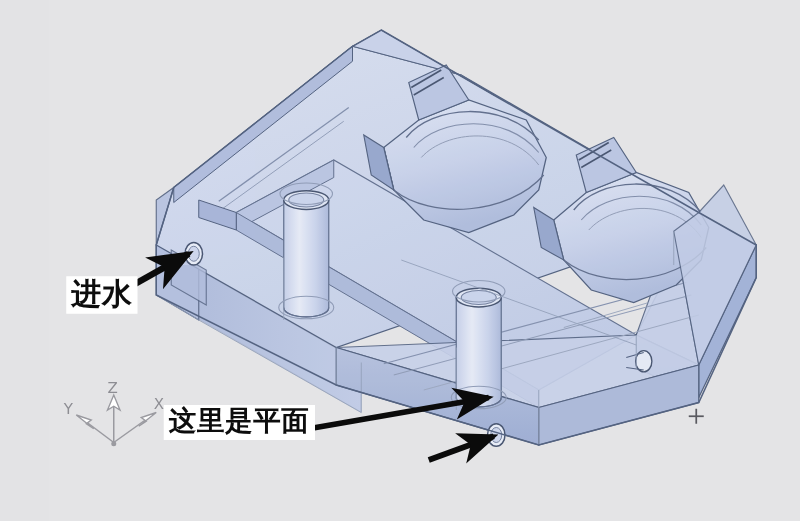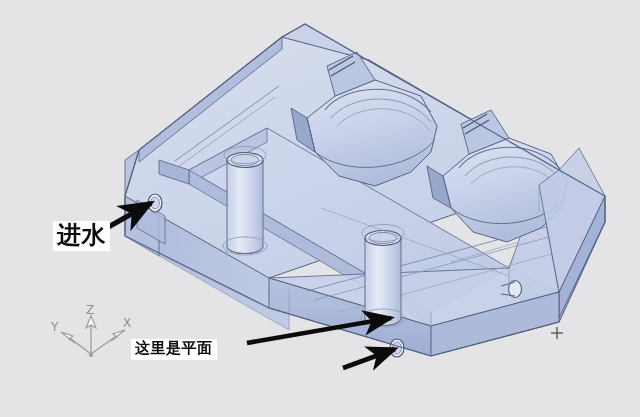--- a/index.html
+++ b/index.html
@@ -29,21 +29,21 @@
     background: #ffffff;
     color: #0d0d0d;
     font-family: "DejaVu Sans", "Liberation Sans", sans-serif;
     font-weight: 600;
     line-height: 1.05;
     white-space: nowrap;
     letter-spacing: 0.5px;
     padding: 2px 4px 3px 4px;
   }
   #label-inlet   { left: 14px;  top: 221px; font-size: 24px; }
-  #label-plane   { left: 92px;  top: 339px; font-size: 15px; }
+  #label-plane   { left: 92px;  top: 324px; font-size: 22px; }
   #label-outlet  { left: 244px; top: 352px; font-size: 22px; }
   .axis-letter {
     position: absolute;
     color: #8d8d93;
     font-family: "DejaVu Sans", "Liberation Sans", sans-serif;
     font-size: 12px;
     font-weight: 500;
   }
   #axis-x-letter { left: 84px; top: 316px; }
   #axis-y-letter { left: 12px; top: 320px; }

